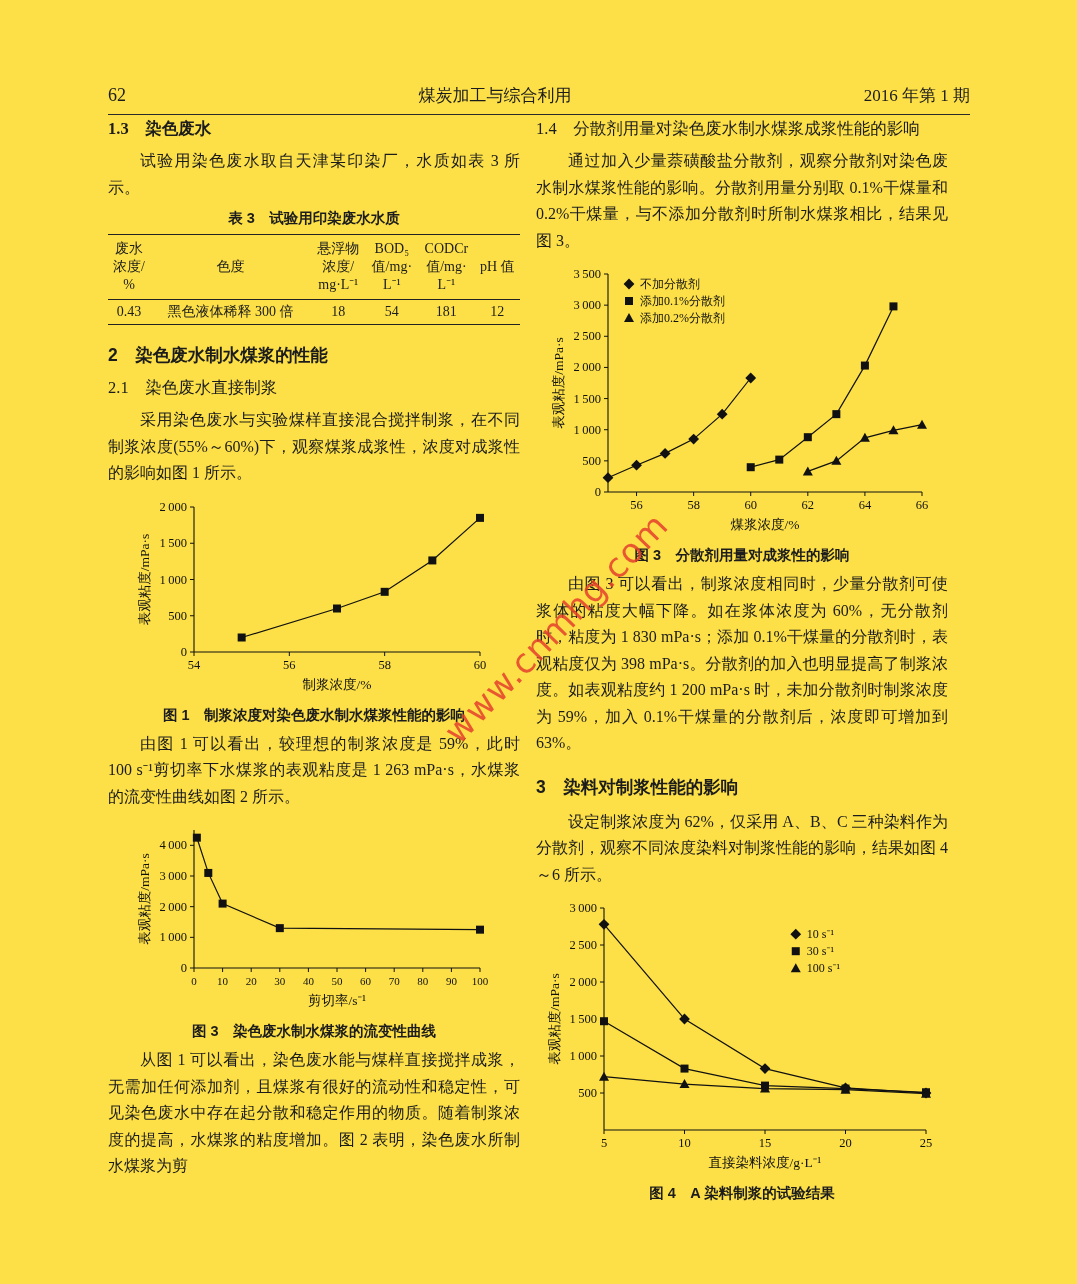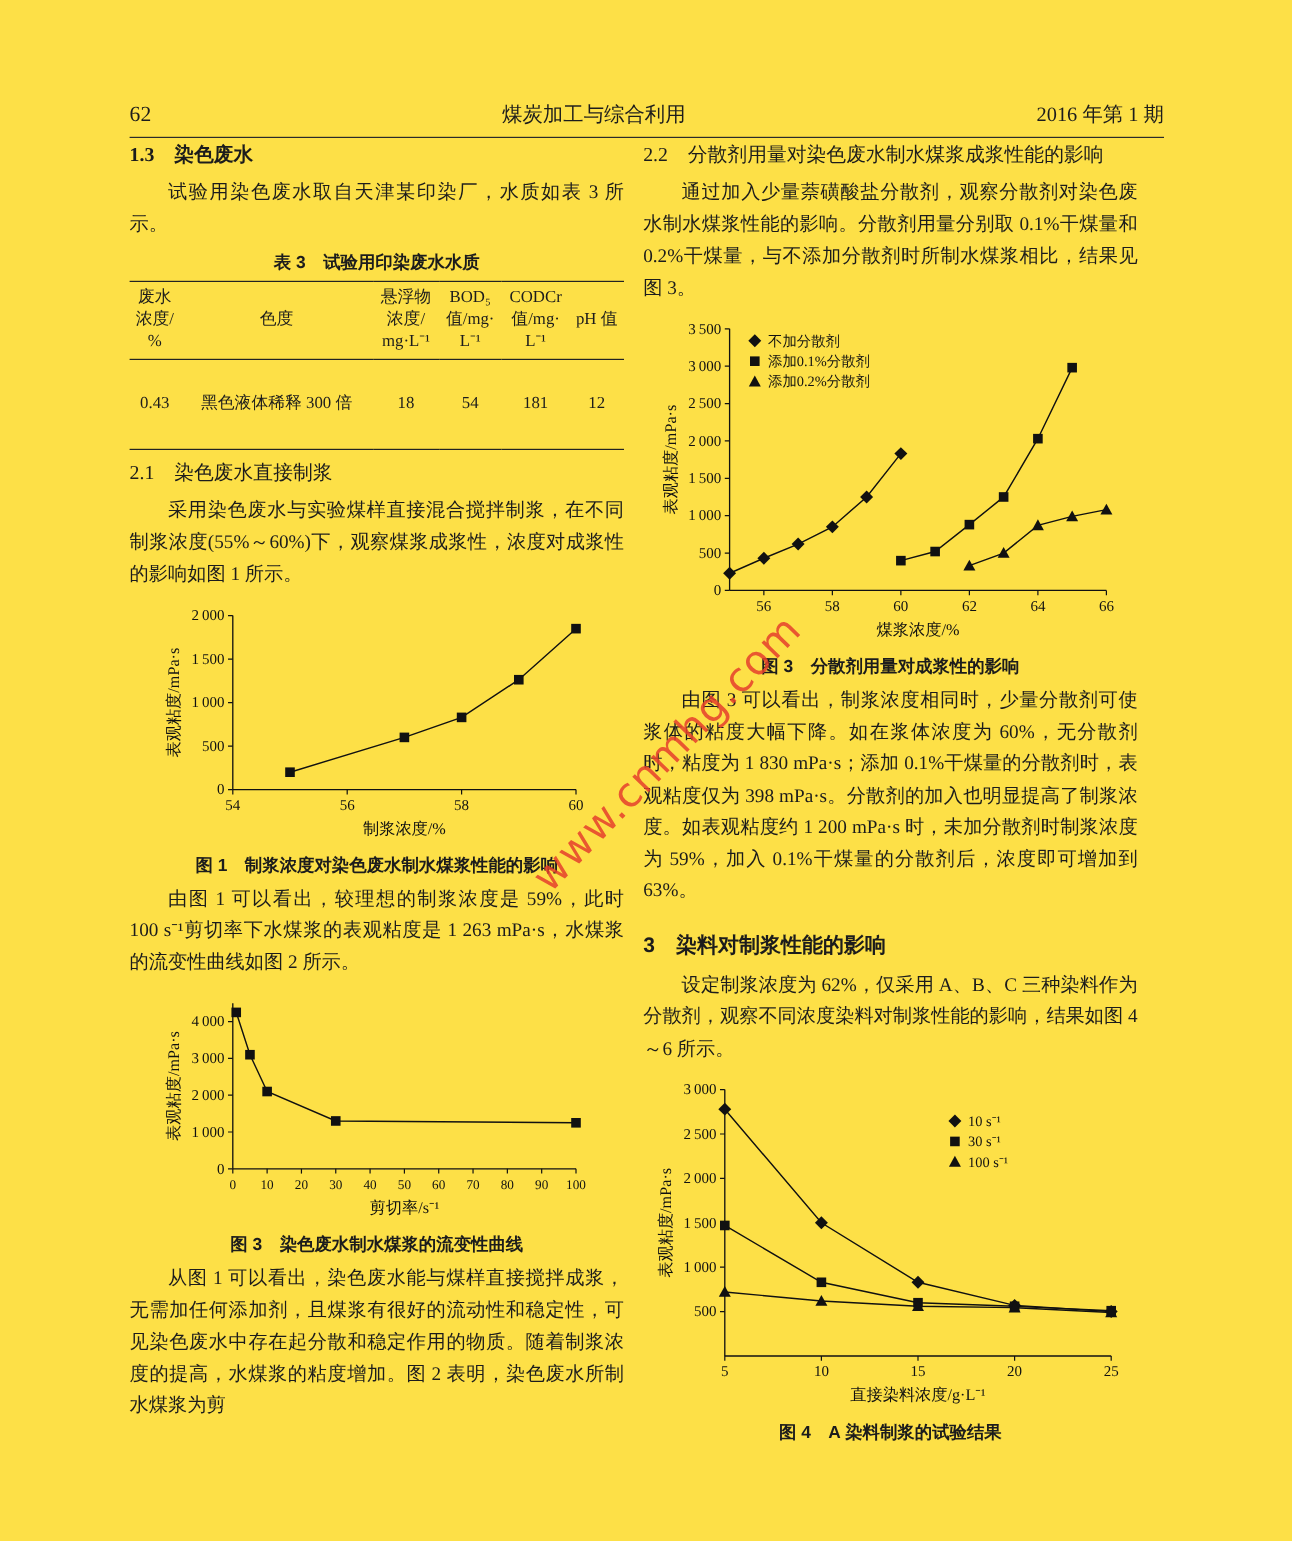--- a/index.html
+++ b/index.html
@@ -14,21 +14,21 @@
   .h-sub{font-size:16.5px;font-weight:bold;margin:2px 0 8px;}
   .h-sub.light{font-weight:normal;}
   .h-main{font-size:17.5px;font-weight:bold;margin:18px 0 10px;
           font-family:"Liberation Sans","Liberation Serif",sans-serif;}
   p.body{font-size:16px;line-height:26.5px;text-align:justify;text-indent:2em;margin:0 0 4px;}
   .tbl-caption,.fig-caption{text-align:center;font-weight:bold;font-size:14.5px;margin:8px 0 6px;
       font-family:"Liberation Sans","Liberation Serif",sans-serif;}
   table.wq{width:100%;border-collapse:collapse;border-top:1.6px solid #222;border-bottom:1.6px solid #222;
       font-size:14px;text-align:center;margin-bottom:8px;}
   table.wq th{font-weight:normal;border-bottom:1px solid #222;padding:5px 1px;line-height:18px;}
-  table.wq td{padding:27px 2px;line-height:20px;}
+  table.wq td{padding:2px 2px;line-height:20px;}
   figure{margin:6px 0 0;text-align:center;}
   svg.chart{display:block;margin:0 auto;}
   svg text{font-family:"Liberation Serif",serif;fill:#111;}
   .watermark{position:absolute;left:404px;top:608px;transform:rotate(-46deg);font-size:34px;
       letter-spacing:1px;color:#e6402c;opacity:.85;font-family:"DejaVu Sans",sans-serif;
       white-space:nowrap;pointer-events:none;}
 </style>
 </head>
 <body>
 
@@ -64,20 +64,21 @@
                 <td>0.43</td>
                 <td>黑色液体稀释 300 倍</td>
                 <td>18</td>
                 <td>54</td>
                 <td>181</td>
                 <td>12</td>
               </tr>
             </tbody>
         </table>
 
+        <div class="h-main">2　染色废水制水煤浆的性能</div>
         <div class="h-sub light">2.1　染色废水直接制浆</div>
         <p class="body">采用染色废水与实验煤样直接混合搅拌制浆，在不同制浆浓度(55%～60%)下，观察煤浆成浆性，浓度对成浆性的影响如图 1 所示。</p>
 
         <figure>
           <svg class="chart" width="360" height="205">
               <line x1="60" y1="14" x2="60" y2="159" stroke="#111" stroke-width="1.1"></line>
               <line x1="60" y1="159" x2="346" y2="159" stroke="#111" stroke-width="1.1"></line>
               <line x1="56" y1="159" x2="60" y2="159" stroke="#111" stroke-width="1"></line>
               <text x="53" y="163" text-anchor="end" font-size="12.5">0</text>
               <line x1="56" y1="122.75" x2="60" y2="122.75" stroke="#111" stroke-width="1"></line>
@@ -155,21 +156,21 @@
               <rect x="141.8" y="108.13333333333334" width="8" height="8" fill="#111"></rect>
               <rect x="342" y="109.66666666666666" width="8" height="8" fill="#111"></rect>
             </svg>
           <figcaption class="fig-caption">图 3　染色废水制水煤浆的流变性曲线</figcaption>
         </figure>
 
         <p class="body">从图 1 可以看出，染色废水能与煤样直接搅拌成浆，无需加任何添加剂，且煤浆有很好的流动性和稳定性，可见染色废水中存在起分散和稳定作用的物质。随着制浆浓度的提高，水煤浆的粘度增加。图 2 表明，染色废水所制水煤浆为剪</p>
       </div>
 
       <div class="col">
-        <div class="h-sub light">2.2　分散剂用量对染色废水制水煤浆成浆性能的影响</div>
+        <div class="h-sub light">1.4　分散剂用量对染色废水制水煤浆成浆性能的影响</div>
         <p class="body">通过加入少量萘磺酸盐分散剂，观察分散剂对染色废水制水煤浆性能的影响。分散剂用量分别取 0.1%干煤量和 0.2%干煤量，与不添加分散剂时所制水煤浆相比，结果见图 3。</p>
 
         <figure>
           <svg class="chart" width="388" height="278">
               <line x1="60" y1="14" x2="60" y2="232" stroke="#111" stroke-width="1.1"></line>
               <line x1="60" y1="232" x2="374" y2="232" stroke="#111" stroke-width="1.1"></line>
               <line x1="56" y1="232" x2="60" y2="232" stroke="#111" stroke-width="1"></line>
               <text x="53" y="236" text-anchor="end" font-size="12.5">0</text>
               <line x1="56" y1="200.85714285714286" x2="60" y2="200.85714285714286" stroke="#111" stroke-width="1"></line>
               <text x="53" y="204.85714285714286" text-anchor="end" font-size="12.5">500</text>

